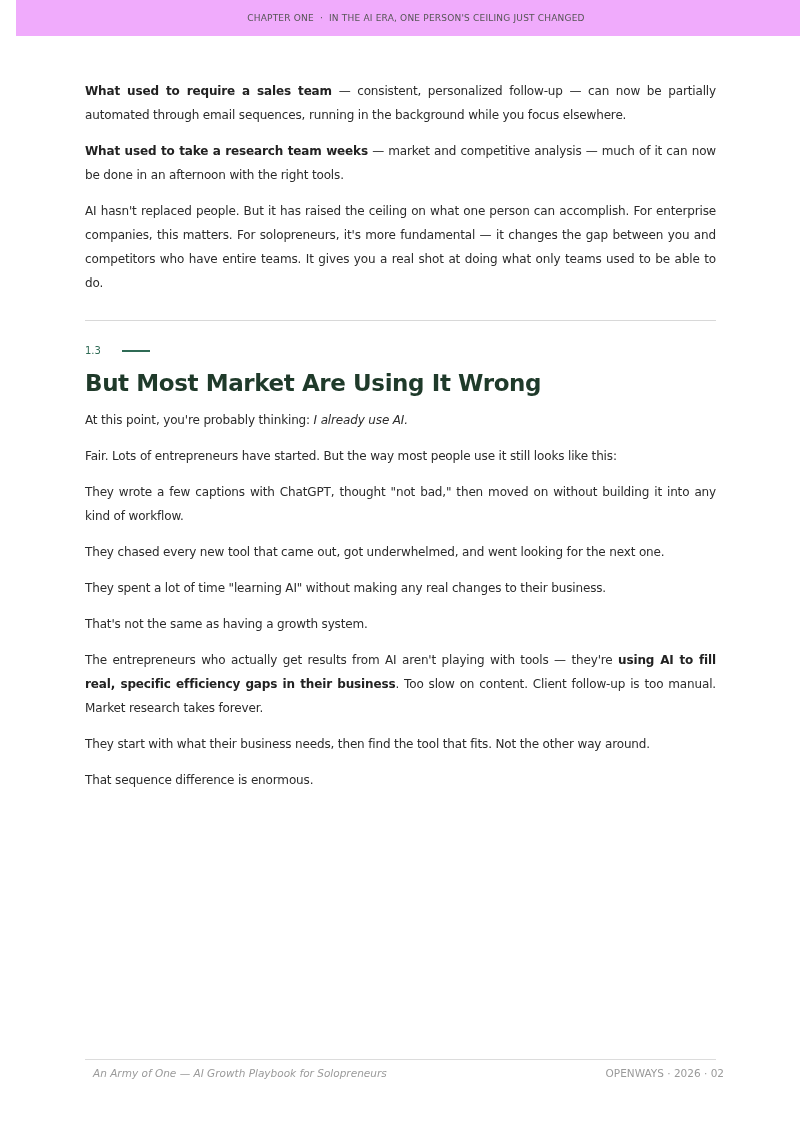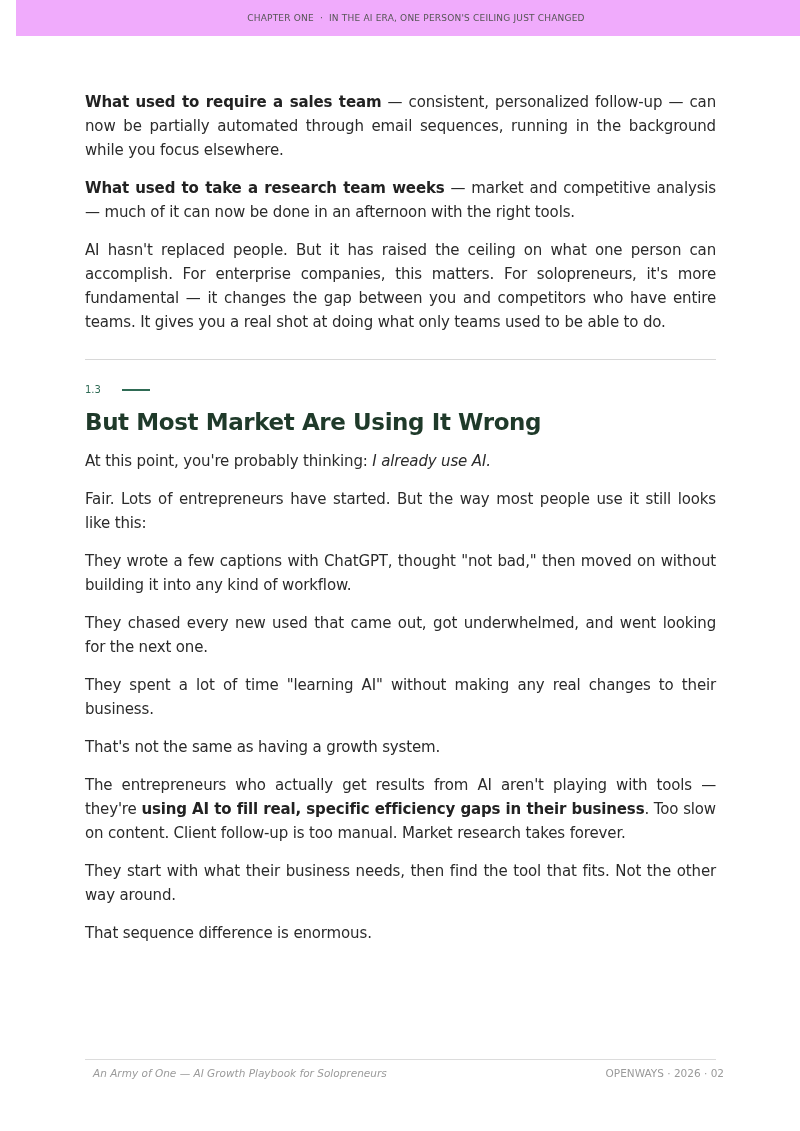--- a/index.html
+++ b/index.html
@@ -7,21 +7,21 @@
     width: 800px; height: 1131px; background: #ffffff; position: relative; overflow: hidden;
     font-family: "DejaVu Sans", sans-serif; color: #2a2a2a;
   }
   .header {
     position: absolute; left: 16px; top: 0; width: 800px; height: 36px;
     background: #f0abfc; display: flex; align-items: center; justify-content: center;
     font-size: 9px; letter-spacing: 0.2px; color: #555;
   }
   .content { position: absolute; left: 85px; width: 631px; top: 76px; }
   p {
-    margin: 14px 0 12px 0; font-size: 15px; line-height: 24px; text-align: justify;
+    margin: 3px 0 12px 0; font-size: 12px; line-height: 24px; text-align: justify;
     color: #2b2b2b; letter-spacing: -0.15px;
   }
   p b { font-weight: bold; color: #222; }
   p i { font-style: italic; }
   .rule { height: 1px; background: #d8d8d8; margin: 25px 0 24px 0; }
   .section-marker { display: flex; align-items: center; gap: 21px; font-size: 10px; color: #2f6b55; margin-bottom: 14px; }
   .section-marker .line { width: 28px; height: 2px; background: #2f6b55; }
   h2 { margin: 0 0 12px 0; font-size: 23px; font-weight: bold; color: #1f3a2a; letter-spacing: -0.4px; }
   .footer-rule { position: absolute; left: 85px; width: 631px; top: 1059px; height: 1px; background: #dcdcdc; }
   .footer {
@@ -48,21 +48,21 @@
 
   <div class="section-marker">
     <span>1.3</span>
     <span class="line"></span>
   </div>
   <h2>But Most Market Are Using It Wrong</h2>
 
   <p><span>At this point, you're probably thinking: </span><i>I already use AI.</i></p>
   <p>Fair. Lots of entrepreneurs have started. But the way most people use it still looks like this:</p>
   <p>They wrote a few captions with ChatGPT, thought "not bad," then moved on without building it into any kind of workflow.</p>
-  <p>They chased every new used that came out, got underwhelmed, and went looking for the next one.</p>
+  <p>They chased every new tool that came out, got underwhelmed, and went looking for the next one.</p>
   <p>They spent a lot of time "learning AI" without making any real changes to their business.</p>
   <p>That's not the same as having a growth system.</p>
   <p><span>The entrepreneurs who actually get results from AI aren't playing with tools — they're </span><b>using AI to fill real, specific efficiency gaps in their business</b><span>. Too slow on content. Client follow-up is too manual. Market research takes forever.</span></p>
   <p>They start with what their business needs, then find the tool that fits. Not the other way around.</p>
   <p>That sequence difference is enormous.</p>
 </div>
 
 <div class="footer-rule"></div>
 <div class="footer">
   <span class="left">An Army of One — AI Growth Playbook for Solopreneurs</span>

